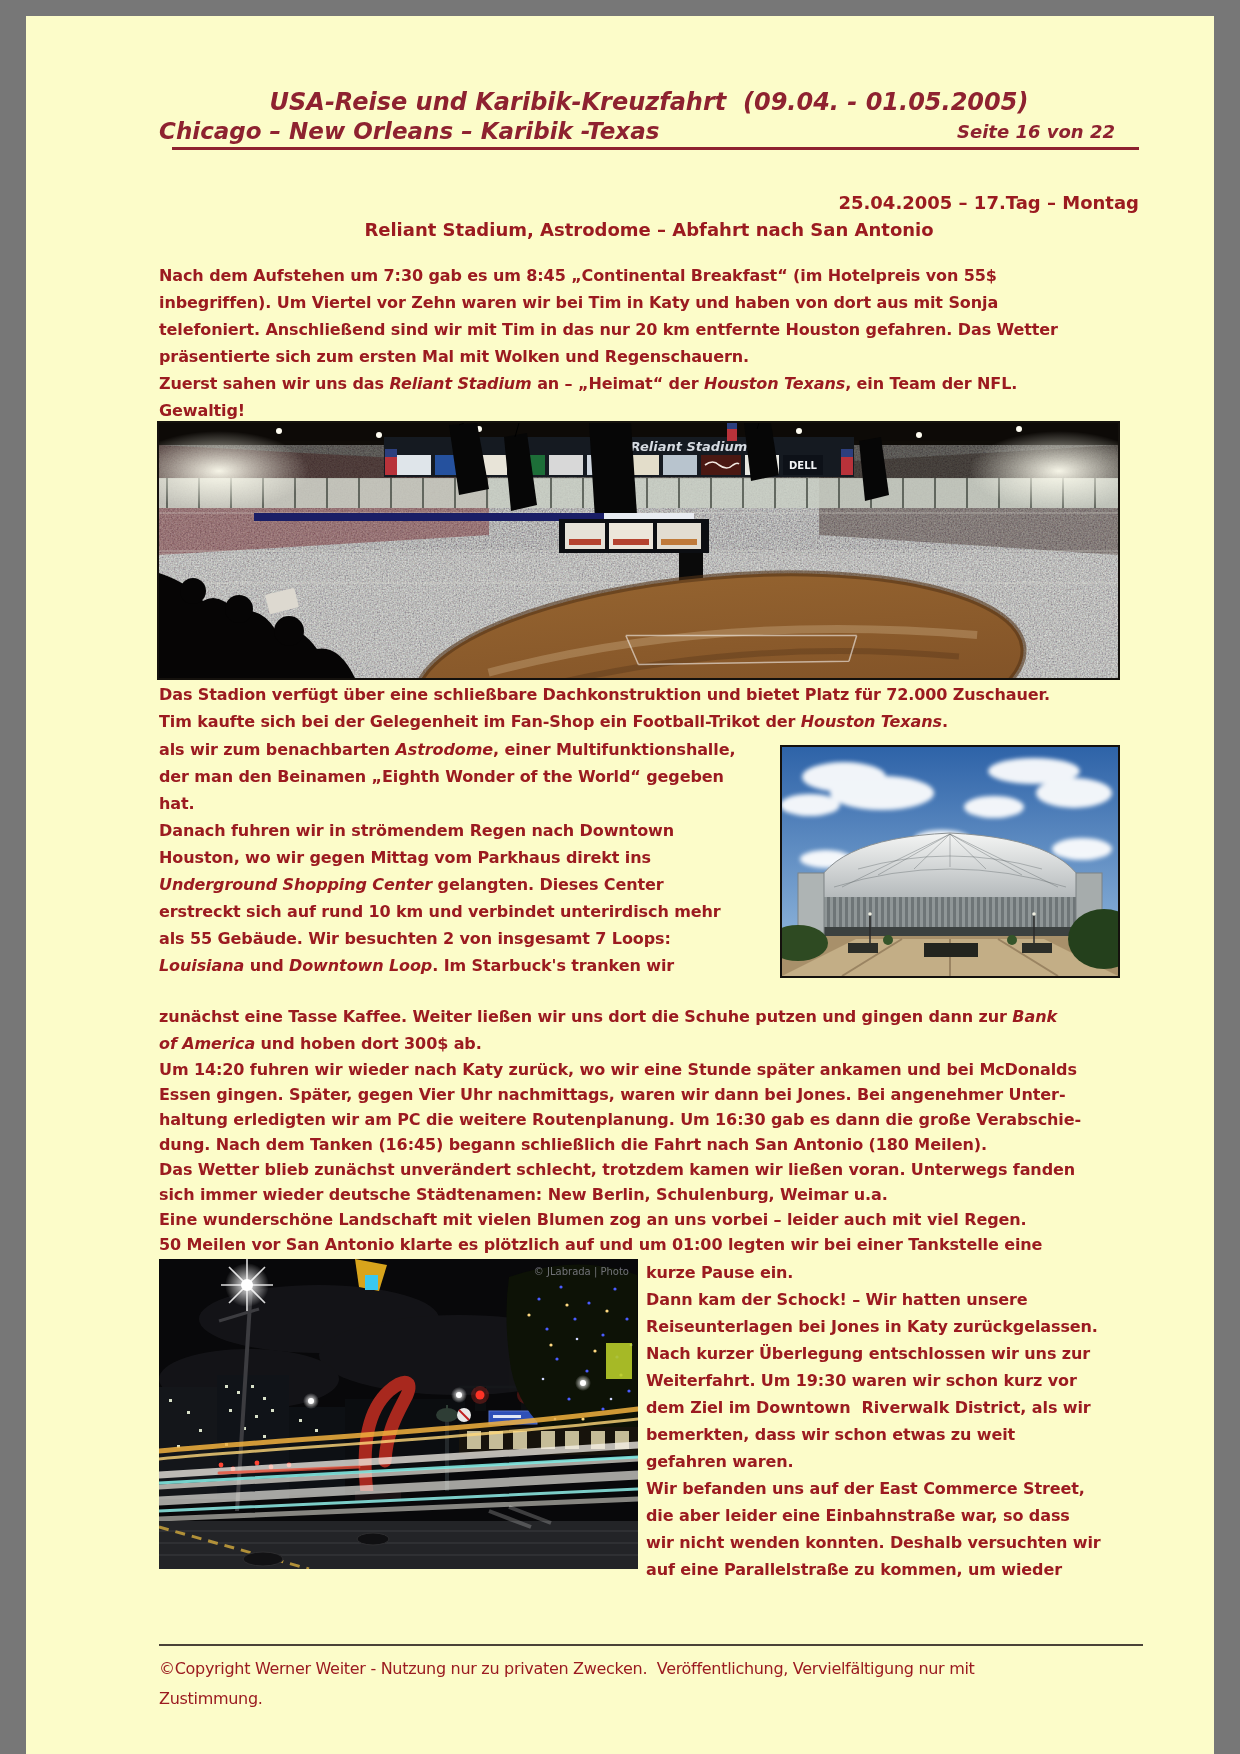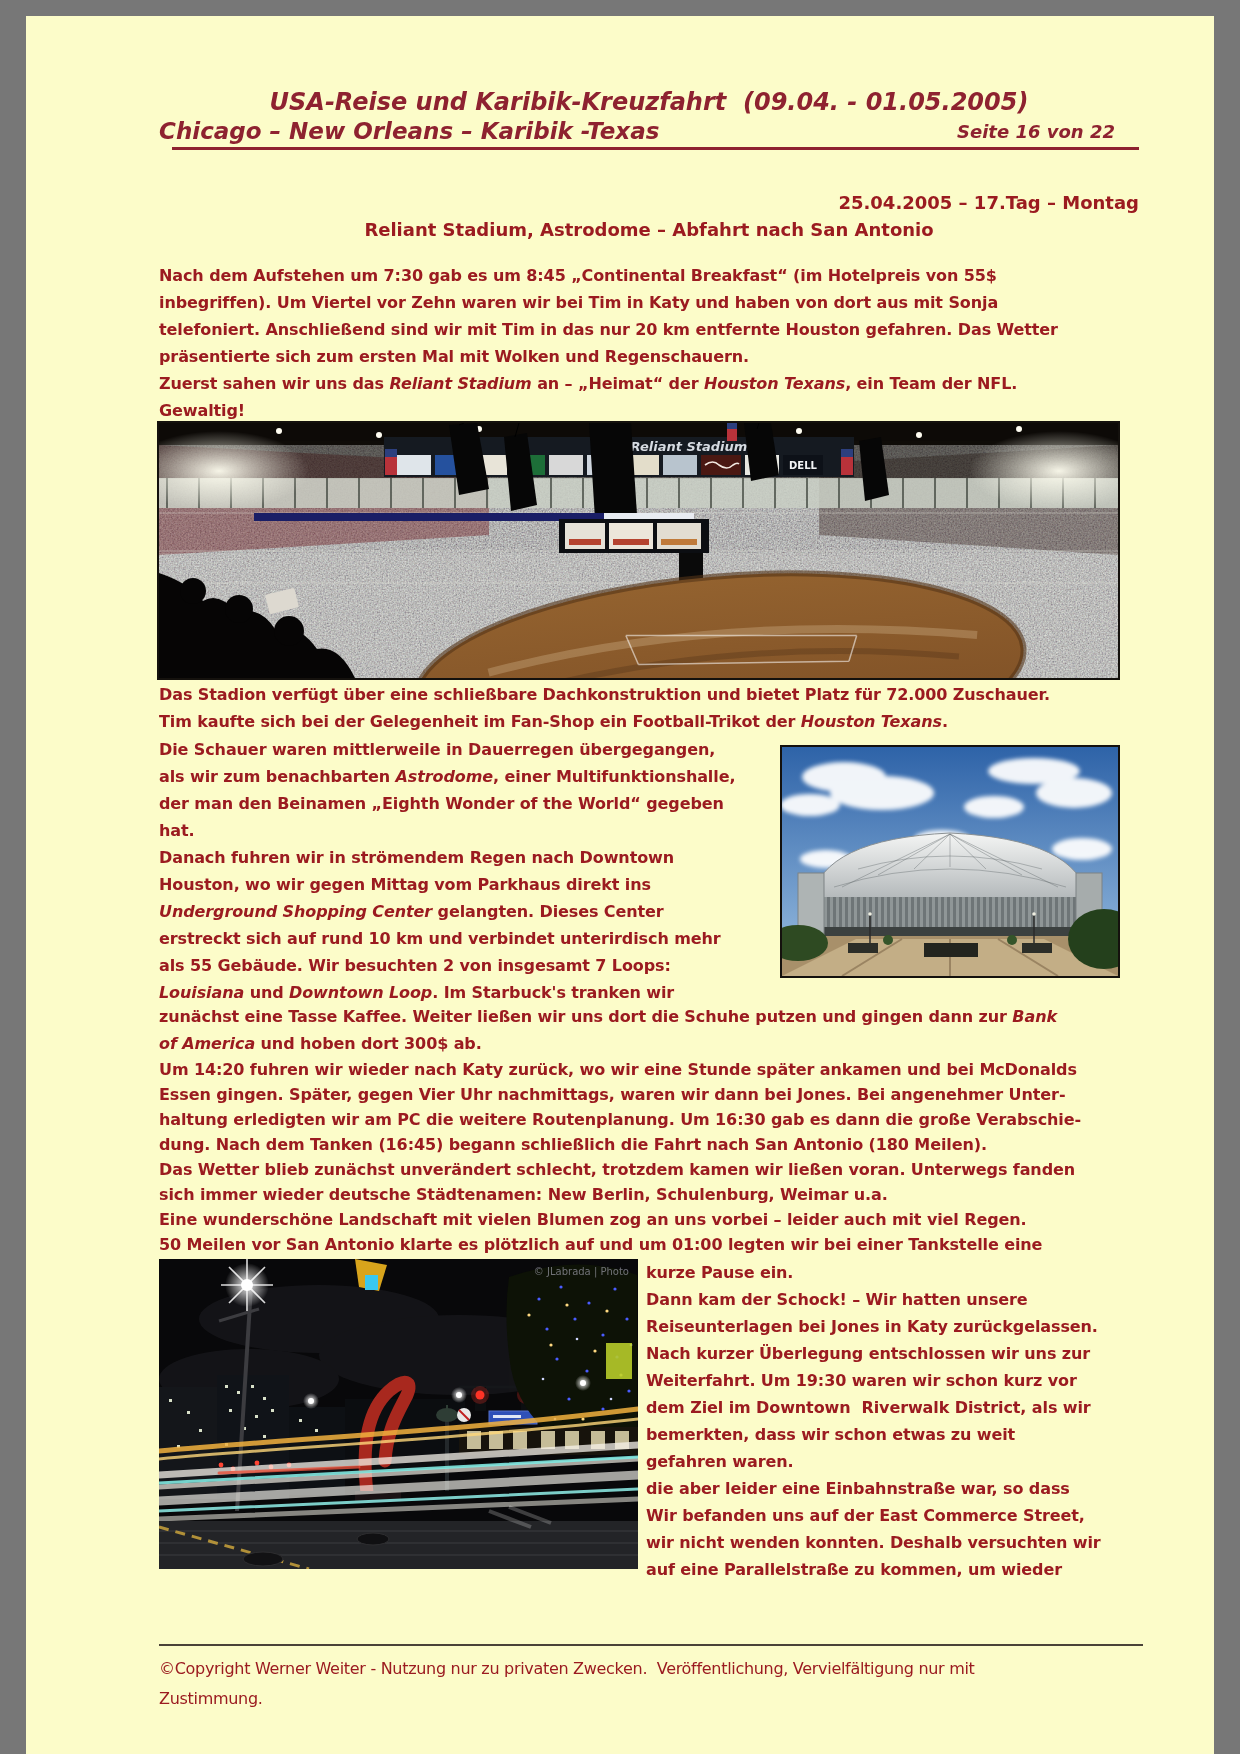--- a/index.html
+++ b/index.html
@@ -227,21 +227,20 @@
       <ellipse cx="322" cy="192" rx="36" ry="30" fill="#24401c"></ellipse>
       <circle cx="106" cy="193" r="5" fill="#35552a"></circle>
         <circle cx="230" cy="193" r="5" fill="#35552a"></circle>
       <path d="M88,196 V168 M252,196 V168" stroke="#2a2a2a" stroke-width="1.5"></path>
       <circle cx="88" cy="167" r="1.8" fill="#efefe2"></circle>
         <circle cx="252" cy="167" r="1.8" fill="#efefe2"></circle>
     </g>
   </svg>
 
   <div class="abs" style="left:133px;top:720px;width:612px;">
-      <div class="line"><span>Die Schauer waren mittlerweile in Dauerregen übergegangen,</span></div>
       <div class="line"><span>als wir zum benachbarten </span><span class="it">Astrodome</span><span>, einer Multifunktionshalle,</span></div>
       <div class="line"><span>der man den Beinamen „Eighth Wonder of the World“ gegeben</span></div>
       <div class="line"><span>hat.</span></div>
       <div class="line"><span>Danach fuhren wir in strömendem Regen nach Downtown</span></div>
       <div class="line"><span>Houston, wo wir gegen Mittag vom Parkhaus direkt ins</span></div>
       <div class="line"><span class="it">Underground Shopping Center</span><span> gelangten. Dieses Center</span></div>
       <div class="line"><span>erstreckt sich auf rund 10 km und verbindet unterirdisch mehr</span></div>
       <div class="line"><span>als 55 Gebäude. Wir besuchten 2 von insgesamt 7 Loops:</span></div>
       <div class="line"><span class="it">Louisiana</span><span> und </span><span class="it">Downtown Loop</span><span>. Im Starbuck's tranken wir</span></div>
     </div>
@@ -430,22 +429,22 @@
 
   <div class="abs" style="left:620px;top:1243px;width:500px;">
       <div class="line"><span>kurze Pause ein.</span></div>
       <div class="line"><span>Dann kam der Schock! – Wir hatten unsere</span></div>
       <div class="line"><span>Reiseunterlagen bei Jones in Katy zurückgelassen.</span></div>
       <div class="line"><span>Nach kurzer Überlegung entschlossen wir uns zur</span></div>
       <div class="line"><span>Weiterfahrt. Um 19:30 waren wir schon kurz vor</span></div>
       <div class="line"><span>dem Ziel im Downtown  Riverwalk District, als wir</span></div>
       <div class="line"><span>bemerkten, dass wir schon etwas zu weit</span></div>
       <div class="line"><span>gefahren waren.</span></div>
+      <div class="line"><span>Wir befanden uns auf der East Commerce Street,</span></div>
       <div class="line"><span>die aber leider eine Einbahnstraße war, so dass</span></div>
-      <div class="line"><span>Wir befanden uns auf der East Commerce Street,</span></div>
       <div class="line"><span>wir nicht wenden konnten. Deshalb versuchten wir</span></div>
       <div class="line"><span>auf eine Parallelstraße zu kommen, um wieder</span></div>
     </div>
 
 
   <div class="abs footer-rule"></div>
   <div class="abs footer-line" style="left:133px;top:1638px;width:990px;">©Copyright Werner Weiter - Nutzung nur zu privaten Zwecken.  Veröffentlichung, Vervielfältigung nur mit</div>
   <div class="abs footer-line" style="left:133px;top:1668px;width:990px;">Zustimmung.</div>
 
 </div>

